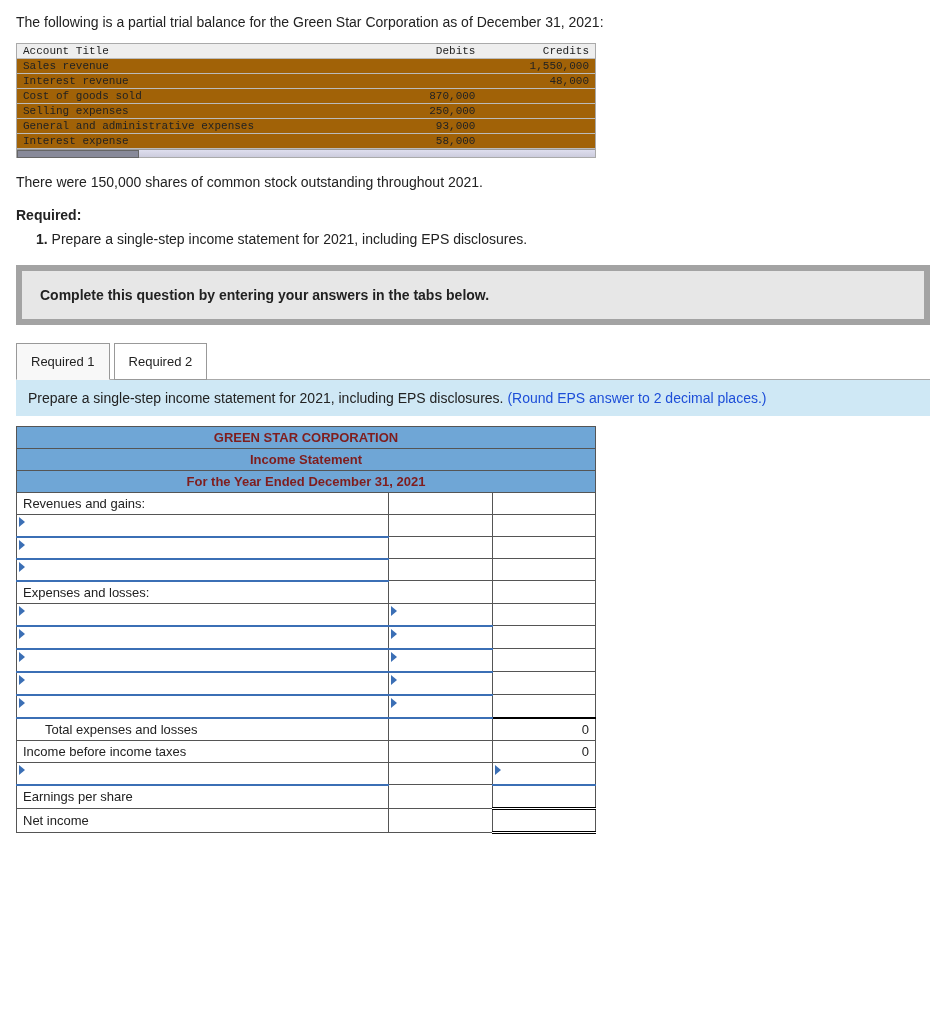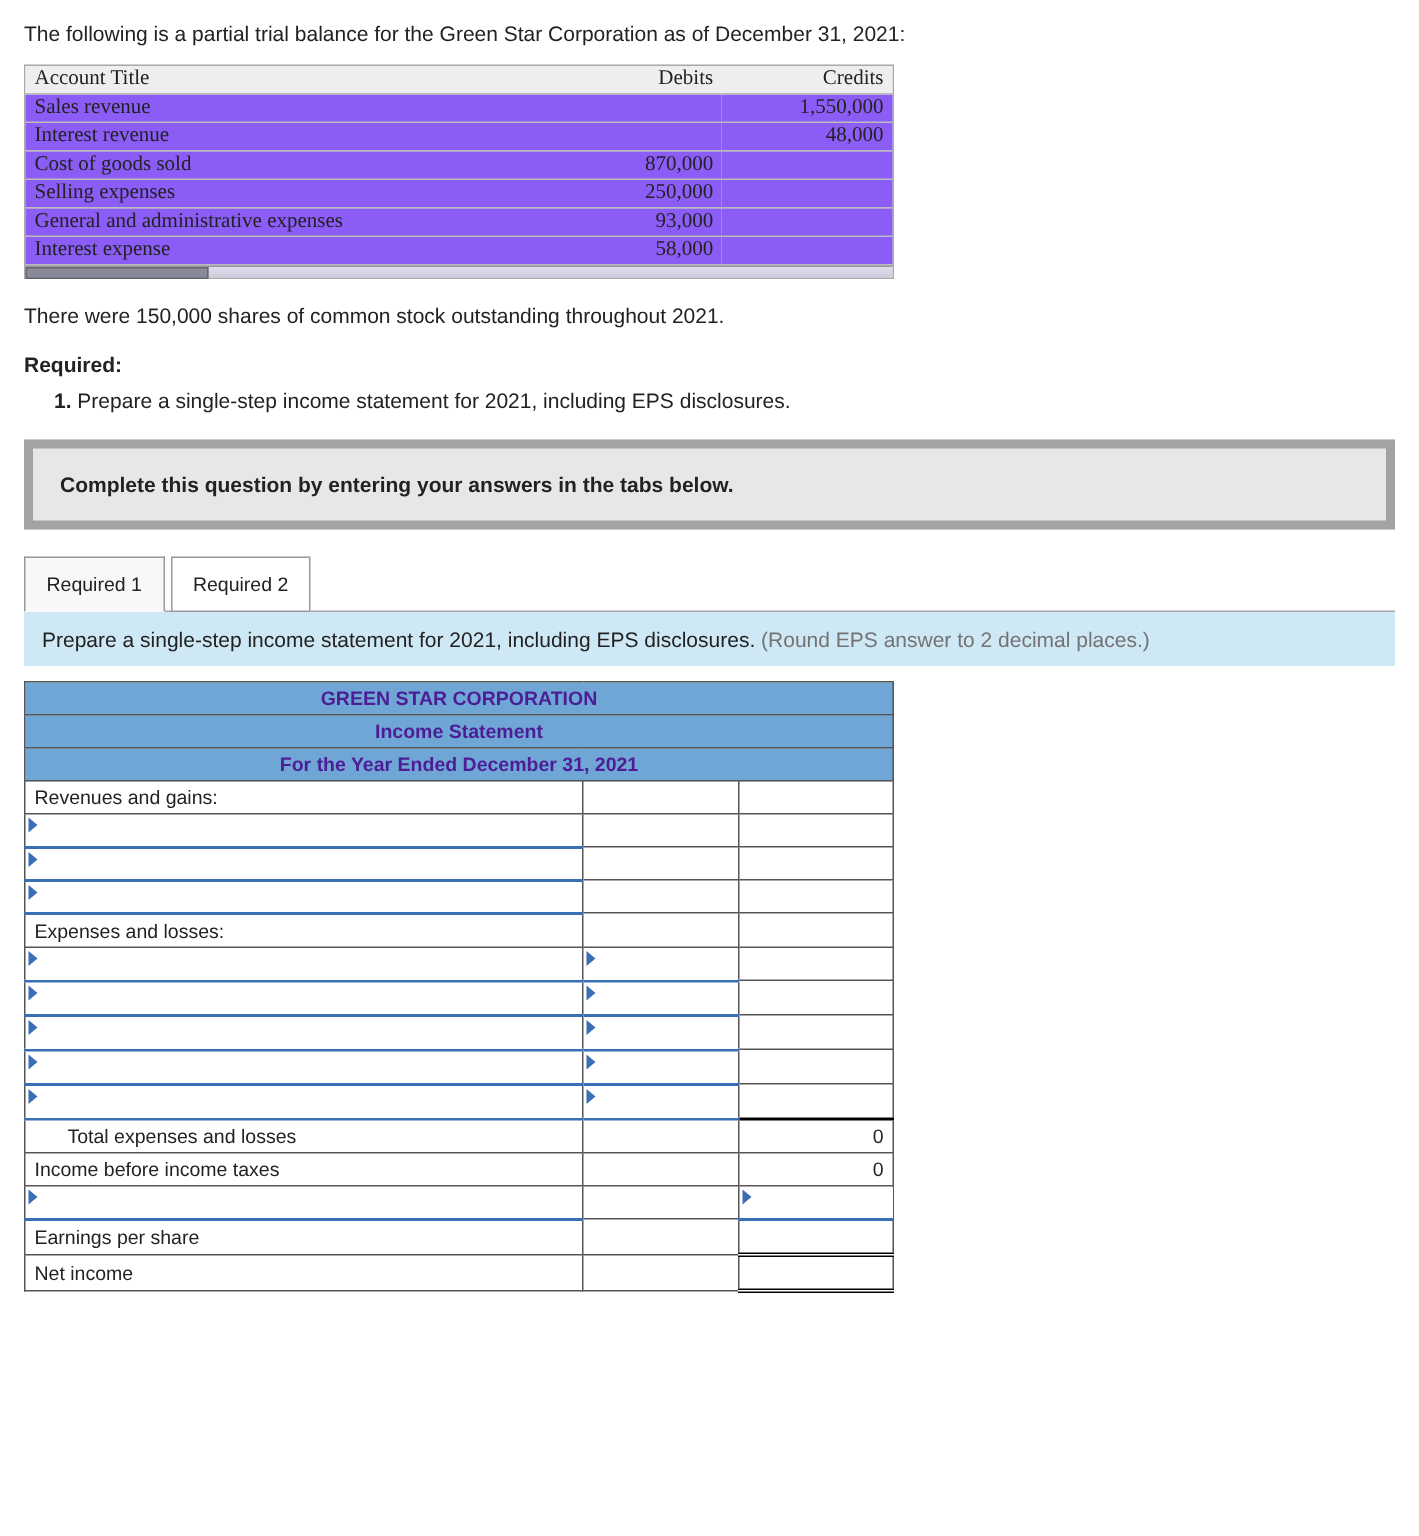--- a/index.html
+++ b/index.html
@@ -14,31 +14,31 @@
   }
   .intro { margin-bottom: 10px; line-height: 1.5; }
   .trial-balance-wrap {
     width: 580px;
     border: 1px solid #aaa;
     background: #f0f0f0;
     padding: 0;
     margin-bottom: 8px;
   }
   .trial-balance {
-    font-family: Liberation Serif, serif;
-    font-size: 14px;
+    font-family: Liberation Mono, monospace;
+    font-size: 11px;
     border-collapse: collapse;
     width: 100%;
   }
   .trial-balance td, .trial-balance th {
     border-bottom: 1px solid #bbb;
     padding: 1px 6px;
     font-weight: normal;
     text-align: left;
-    background: #8b5cf6;
+    background: #a16207;
   }
   .trial-balance th { background: #eee; }
   .trial-balance .num { text-align: right; width: 110px; }
   .trial-balance .title { width: 340px; }
   .tb-scroll {
     height: 8px;
     background: linear-gradient(#dedeee,#ccccdd);
     border-top: 1px solid #999;
     position: relative;
   }
@@ -69,37 +69,37 @@
   }
   .tab.active { background: #f8f8f8; border-bottom-color: #f8f8f8; }
   .tab + .tab { margin-left: 4px; }
   .instruction-bar {
     background: #cfe8f5;
     padding: 10px 12px;
     font-size: 14px;
     border-top: 1px solid #aaa;
     margin-bottom: 10px;
   }
-  .instruction-bar .hint { color: #737373; }
+  .instruction-bar .hint { color: #1d4ed8; }
   .worksheet {
     border-collapse: collapse;
     width: 580px;
     font-size: 13px;
   }
   .worksheet td, .worksheet th {
     border: 1px solid #555;
     padding: 3px 6px;
     height: 22px;
     background: #fff;
   }
   .worksheet .hdr {
     background: #6fa6d6;
     text-align: center;
     font-weight: bold;
-    color: #4c1d95;
+    color: #7f1d1d;
   }
   .worksheet .label-col { width: 360px; }
   .worksheet .amt-col { width: 100px; text-align: right; }
   .worksheet .indent { padding-left: 28px; }
   .worksheet .dropdown-cell {
     position: relative;
     background: #fff;
     border-bottom: 2px solid #3b6fb5;
   }
   .worksheet .dropdown-cell::before {

